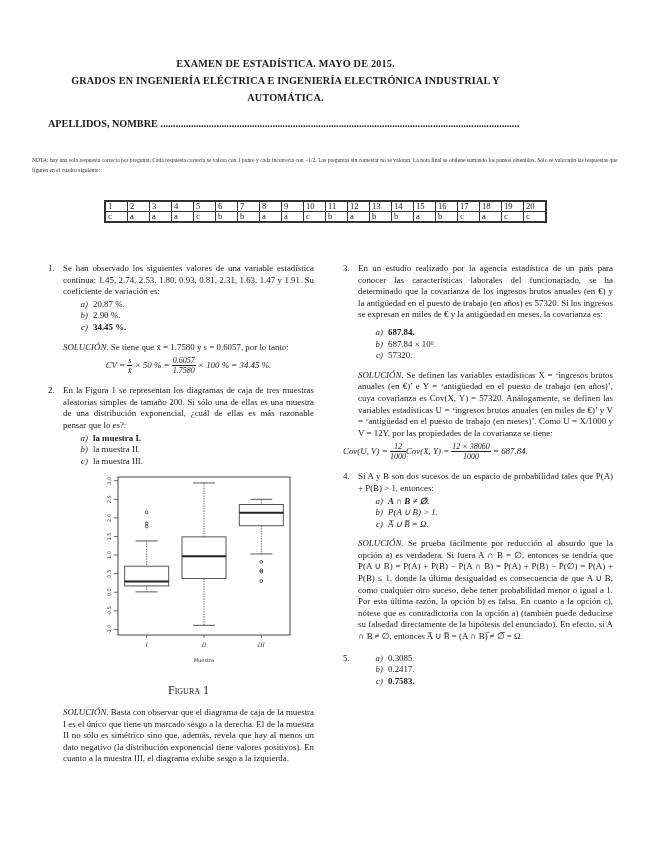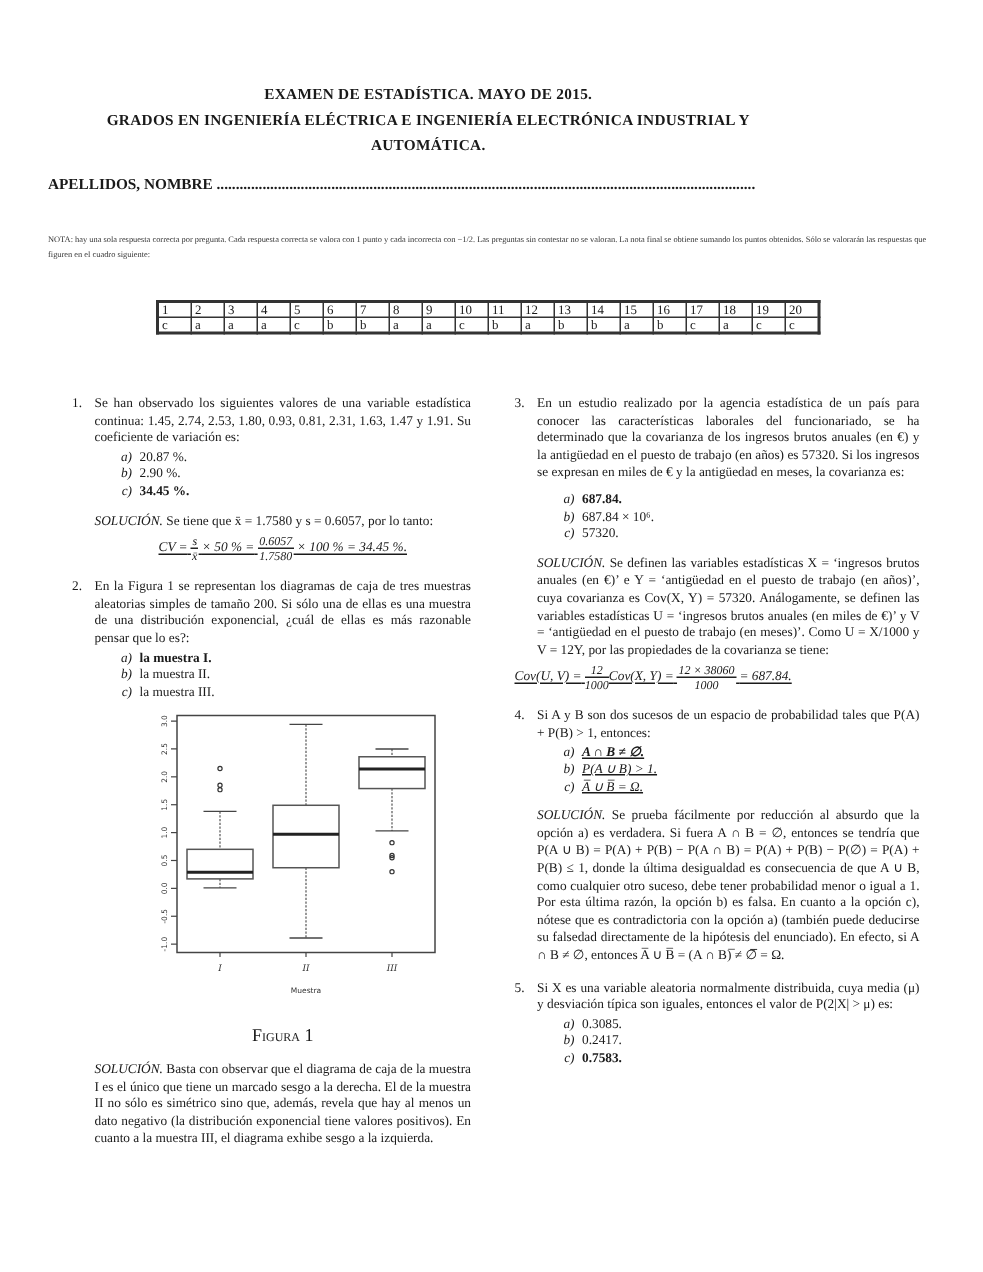--- a/index.html
+++ b/index.html
@@ -1,37 +1,37 @@
 <!DOCTYPE html>
 <html><head>
 <meta charset="utf-8">
 <style>
   html, body { margin:0; padding:0; background:#ffffff; }
   body { width:655px; height:848px; position:relative; overflow:hidden;
          font-family:"DejaVu Serif", "Liberation Serif", serif; color:#1a1a1a; }
   .header { position:absolute; top:55px; left:0; width:571px; text-align:center;
             font-family:"Liberation Serif", serif; font-weight:bold; font-size:10.2px; line-height:17px; letter-spacing:0.2px; }
-  .name-line { position:absolute; top:118px; left:32px; font-family:"Liberation Serif", serif; font-weight:bold; font-size:10.2px; white-space:nowrap; }
+  .name-line { position:absolute; top:118px; left:48px; font-family:"Liberation Serif", serif; font-weight:bold; font-size:10.2px; white-space:nowrap; }
   .note { position:absolute; top:155px; left:32px; width:600px; font-family:"Liberation Serif", serif; font-size:5.6px; line-height:10px; color:#333; }
   table.key { position:absolute; top:200px; left:104px; border-collapse:collapse; border:2px double #333;
               font-family:"Liberation Serif", serif; font-size:8.6px; }
   table.key td { border:1px solid #333; width:19px; height:9px; padding:0 0 0 2px; line-height:9px; text-align:left; }
   .col { position:absolute; top:263px; font-family:"Liberation Serif", serif; font-size:8.9px; line-height:11.6px; text-align:justify; }
   .col-left { left:48px; width:266px; }
   .col-right { left:343px; width:270px; }
   .q { position:relative; padding-left:15px; margin-bottom:10px; }
   .q .num { position:absolute; left:0; top:0; }
   .opts { margin:1px 0 0 16px; }
   .opt { display:flex; gap:5px; }
   .opt .lab { font-style:italic; width:9px; text-align:right; }
   .bold { font-weight:bold; }
   .sol { margin-top:8px; }
   .sol .kw { font-style:italic; }
   .eq { text-align:center; margin:3px 0; white-space:nowrap; }
-  .it { font-style:italic;text-decoration:underline; }
+  .it { font-style:italic; }
   .fig { position:relative; width:200px; height:210px; margin:6px 0 0 35px; }
   .fig svg { position:absolute; left:0; top:0; }
   .caption { text-align:center; font-variant:small-caps; font-size:12px; margin:2px 0 10px 0; }
   .frac { display:inline-block; vertical-align:middle; text-align:center; font-size:8px; line-height:9px; }
   .frac .n { display:block; border-bottom:1px solid #222; padding:0 1px; }
   .frac .d { display:block; }
 </style>
 </head>
 <body>
 
@@ -257,21 +257,20 @@
         </div>
     </div>
     <div class="sol">
       <span class="kw">SOLUCIÓN.</span>
       <span>Se prueba fácilmente por reducción al absurdo que la opción a) es verdadera. Si fuera A ∩ B = ∅, entonces se tendría que P(A ∪ B) = P(A) + P(B) − P(A ∩ B) = P(A) + P(B) − P(∅) = P(A) + P(B) ≤ 1, donde la última desigualdad es consecuencia de que A ∪ B, como cualquier otro suceso, debe tener probabilidad menor o igual a 1. Por esta última razón, la opción b) es falsa. En cuanto a la opción c), nótese que es contradictoria con la opción a) (también puede deducirse su falsedad directamente de la hipótesis del enunciado). En efecto, si A ∩ B ≠ ∅, entonces A̅ ∪ B̅ = (A ∩ B)̅ ≠ ∅̅ = Ω.</span>
     </div>
   </div>
 
   <div class="q">
     <span class="num">5.</span>
-    <div>Si X es una variable aleatoria normalmente distribuida, cuya media (μ) y desviación típica son iguales, entonces el valor de P(2|X| &gt; μ) es:</div>
     <div class="opts">
       <div class="opt">
           <span class="lab">a)</span>
           <span>0.3085.</span>
         </div>
       <div class="opt">
           <span class="lab">b)</span>
           <span>0.2417.</span>
         </div>
       <div class="opt">

